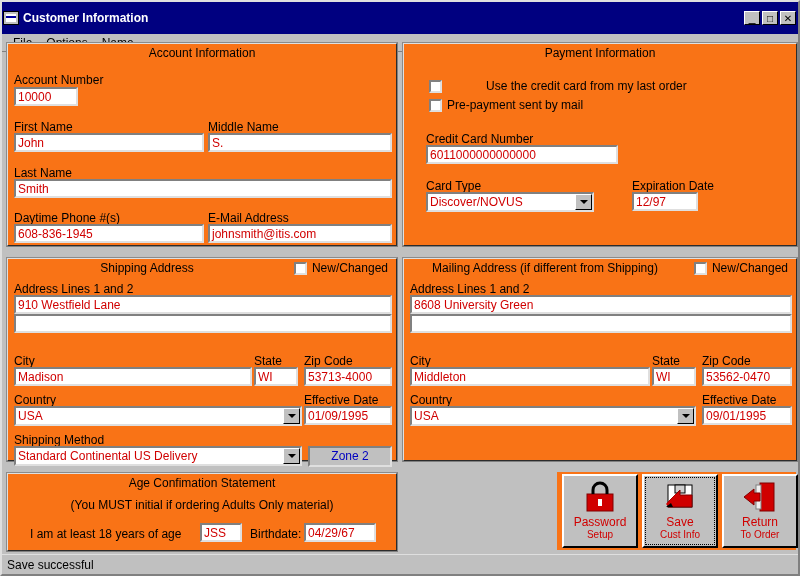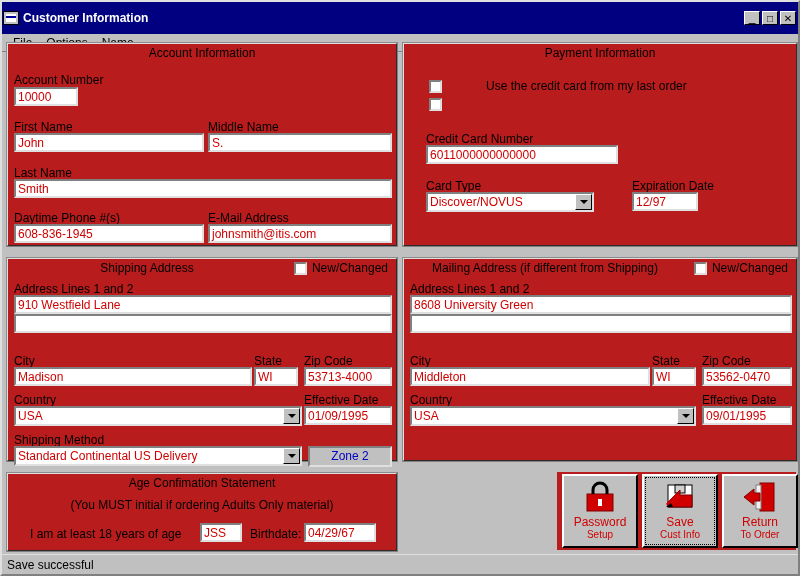--- a/index.html
+++ b/index.html
@@ -83,21 +83,21 @@
     padding: 1px 7px;
     font-size: 12px;
     color: #000;
   }
 
   
   .group {
     position: absolute;
     border: 2px groove #fff;
     border-color: #dfdfdf #808080 #808080 #dfdfdf;
-    background: #b91c1c;
+    background: #f97316;
   }
   .grp-hdr {
     position: absolute;
     left: 0; right: 0; top: 2px;
     text-align: center;
     font-size: 12px;
     color: #000;
   }
 
   
@@ -272,20 +272,21 @@
 
   <div class="group" style="left:400px; top:40px; width:396px; height:205px;">
     <div class="grp-hdr">Payment Information</div>
 
     <div class="checkbox" style="left:25px; top:35px;gap:39px;">
       <span class="box"></span>
       <span>Use the credit card from my last order</span>
     </div>
     <div class="checkbox" style="left:25px; top:54px;">
       <span class="box"></span>
+      <span>Pre-payment sent by mail</span>
     </div>
 
     <div class="lbl" style="left:22px; top:88px;">Credit Card Number</div>
     <div class="field" style="left:22px; top:101px; width:192px; height:19px;">6011000000000000</div>
 
     <div class="lbl" style="left:22px; top:135px;">Card Type</div>
     <div class="combo" style="left:22px; top:148px; width:168px; height:20px;">
       <span>Discover/NOVUS</span>
       <span class="arrow">
           <i></i>

